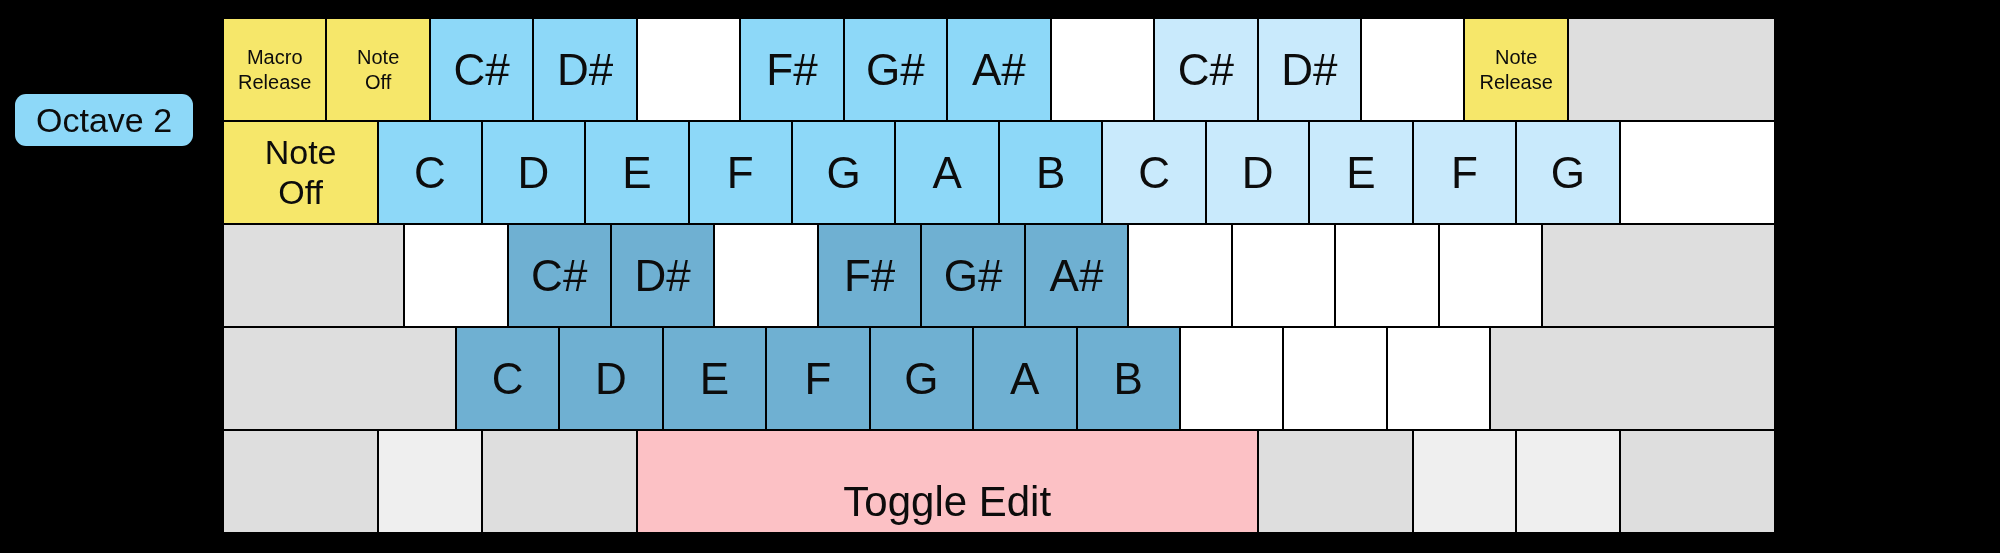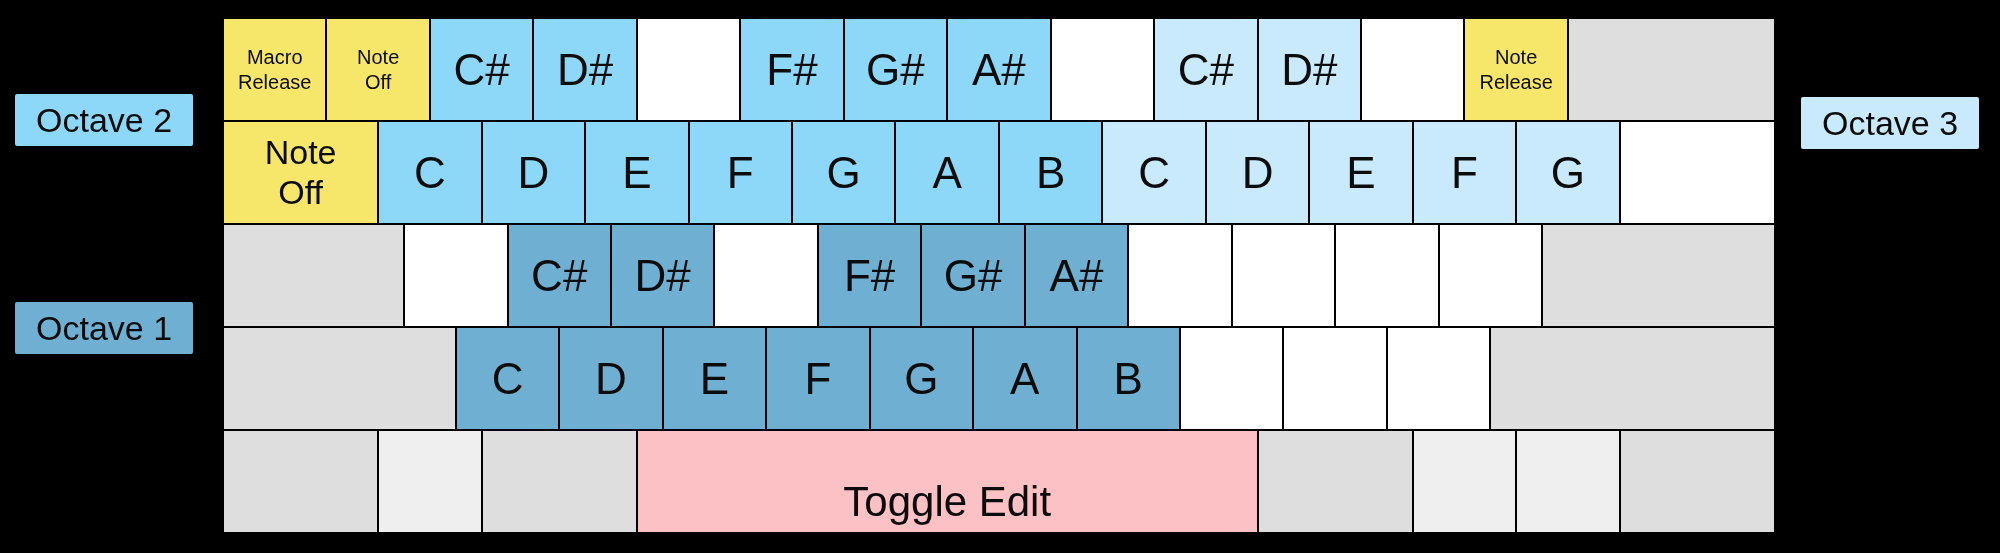--- a/index.html
+++ b/index.html
@@ -46,35 +46,33 @@
   .c-graylight { background: var(--special_gray_light); }
   .c-white     { background: var(--blank_white); }
   .pill {
     position: absolute;
     display: flex;
     align-items: center;
     justify-content: center;
     height: 52px;
     padding: 4px 21px;
     font-size: 34px;
-    border-radius: 2px;
+    border-radius: 11px;
     color: var(--text, #0c0c0c);
     white-space: nowrap;
   }
   .pill-oct2 { left: 15px;   top: 94px;  background: var(--octave2_blue); }
   .pill-oct1 { left: 15px;   top: 302px; background: var(--octave1_blue); }
   .pill-oct3 { left: 1801px; top: 97px;  background: var(--octave3_blue); }
 </style>
 </head>
 <body>
 
 <div class="stage">
   <div class="pill pill-oct2">Octave 2</div>
-  <div class="pill pill-oct1">Octave 1</div>
-  <div class="pill pill-oct3">Octave 3</div>
   <div class="keyboard" id="keyboard">
       <div class="krow">
         <div class="key c-yellow s-small" style="width: 6.66667%;">
           <span class="key-label">Macro
 Release</span>
         </div>
         <div class="key c-yellow s-small" style="width: 6.66667%;">
           <span class="key-label">Note
 Off</span>
         </div>

